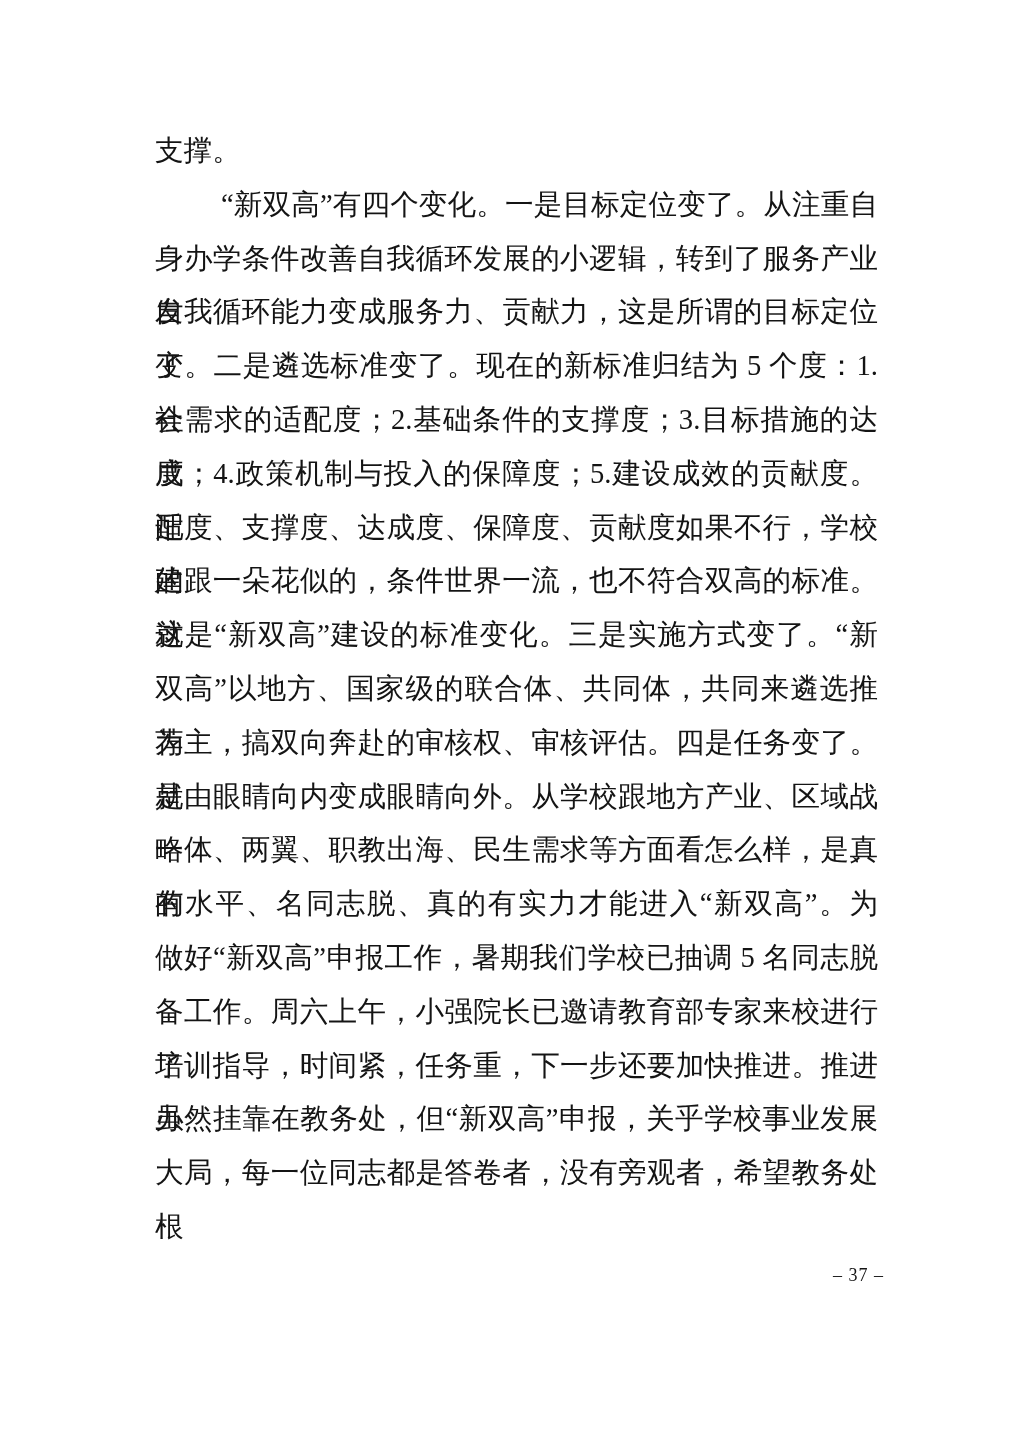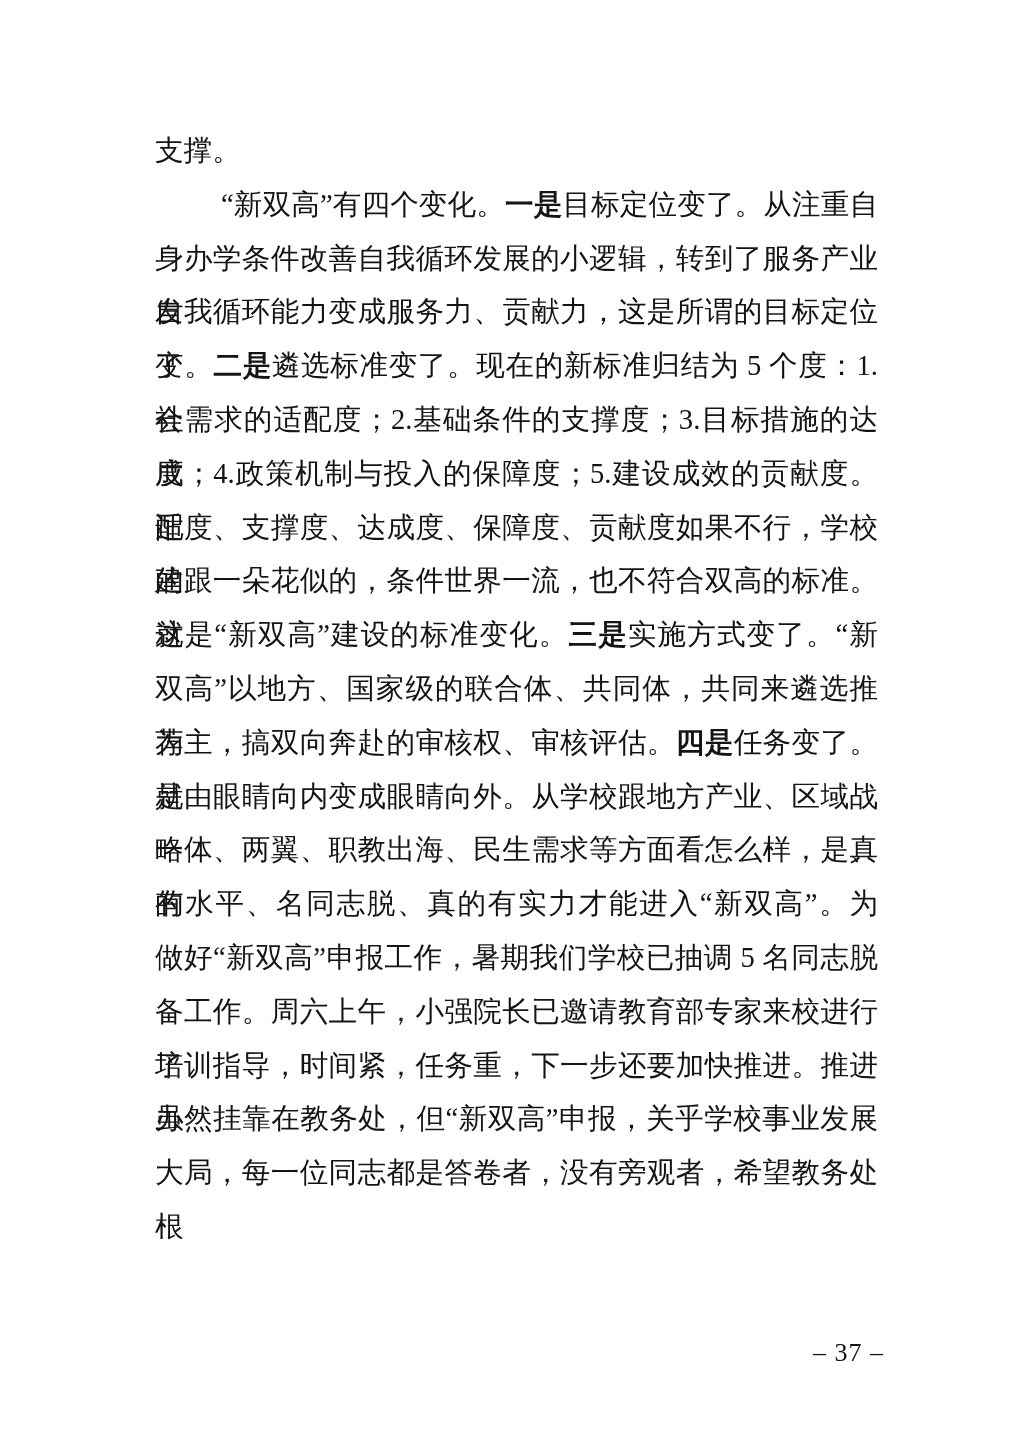--- a/index.html
+++ b/index.html
@@ -34,27 +34,27 @@
     text-align: justify;
     text-align-last: justify;
     overflow: visible;
     white-space: normal;
   }
   .line.no-just {
     text-align: left;
     text-align-last: left;
   }
   .bold {
-    font-weight: 700;
+    font-weight: 400;
   }
   .page-number {
     position: absolute;
-    top: 1338px;
+    top: 1260px;
     right: 140px;
-    font-size: 26px;
+    font-size: 18px;
     line-height: 30px;
     color: #141414;
     letter-spacing: 1px;
   }
 </style>
 </head>
 <body>
 
 <div class="page">
   <div class="doc-text">

